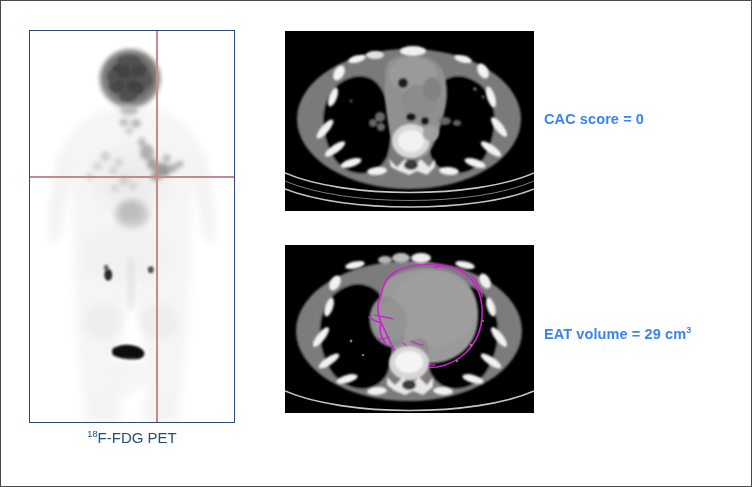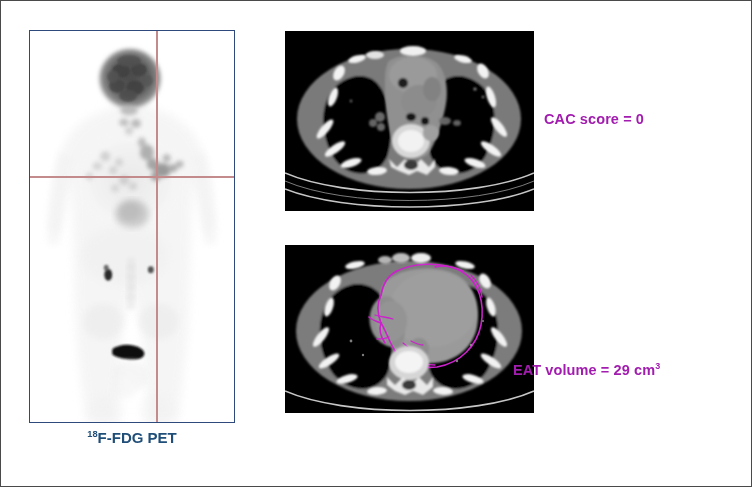--- a/index.html
+++ b/index.html
@@ -71,33 +71,33 @@
     left: 284px;
     top: 244px;
     width: 249px;
     height: 168px;
   }
   .ct-svg { display: block; width: 100%; height: 100%; }
 
   
   .side-label {
     position: absolute;
-    color: #a21caf;
+    color: #3b82f6;
     font-weight: bold;
     font-size: 14.5px;
     letter-spacing: 0.1px;
     white-space: nowrap;
   }
   #cac-label { left: 543px; top: 110px; }
-  #eat-label { left: 512px; top: 325px; margin-top: 36px; }
+  #eat-label { left: 543px; top: 325px; }
 
   .caption {
     position: absolute;
     color: #1f4e79;
-    font-weight: bold;
+    font-weight: normal;
     font-size: 15px;
     text-align: center;
     white-space: nowrap;
   }
   #pet-caption {
     left: 28px;
     top: 428px;
     width: 206px;
   }
   #ct-caption {

